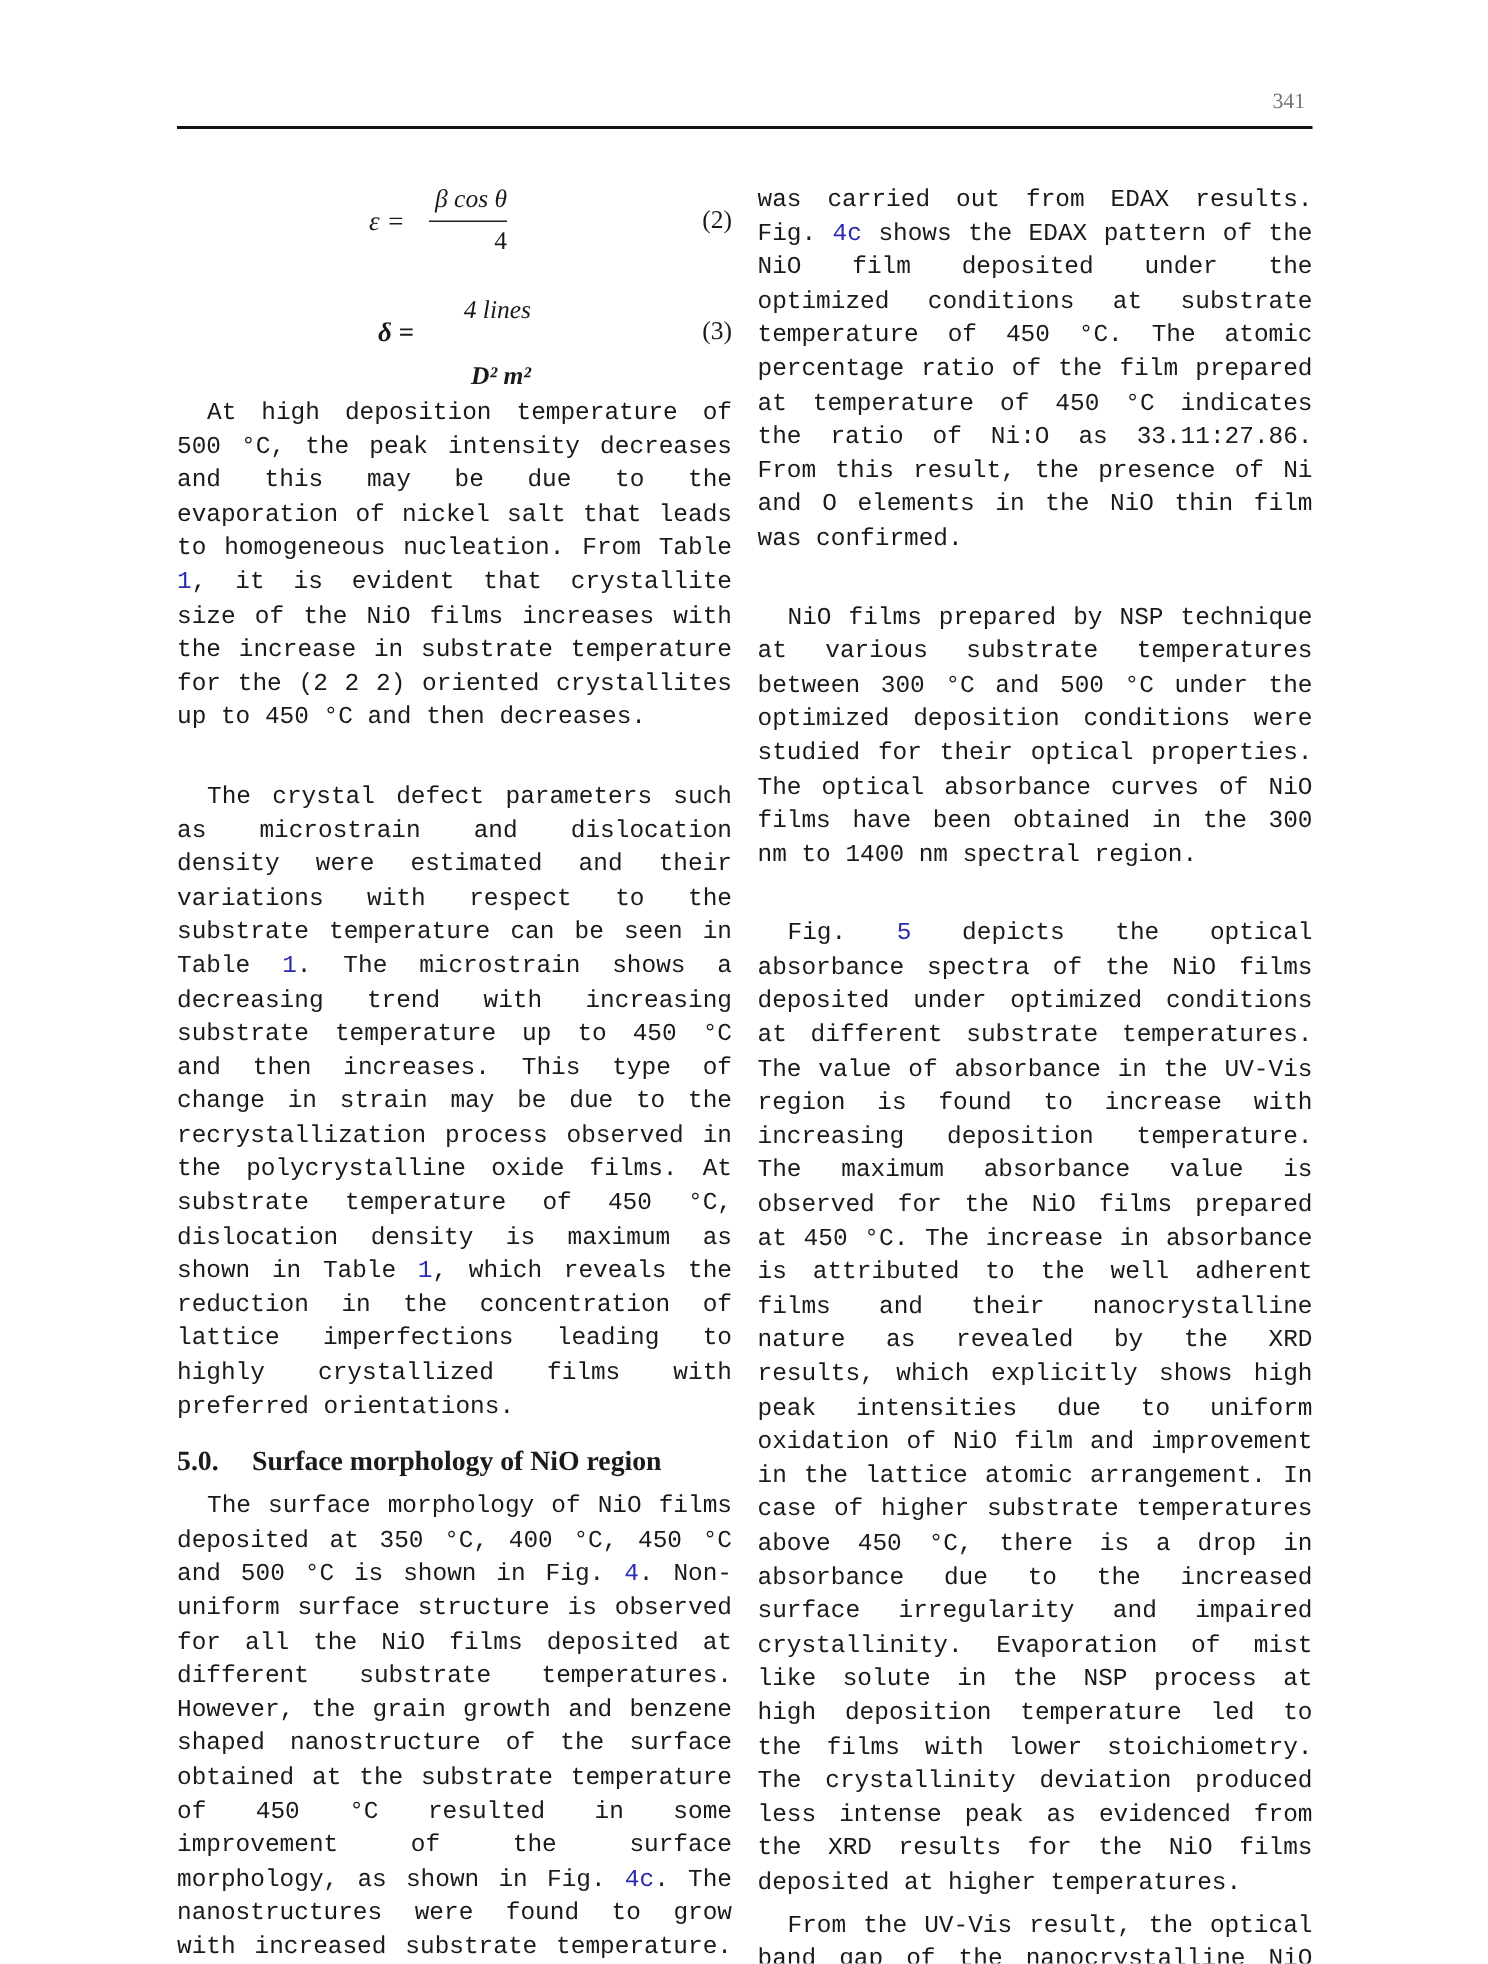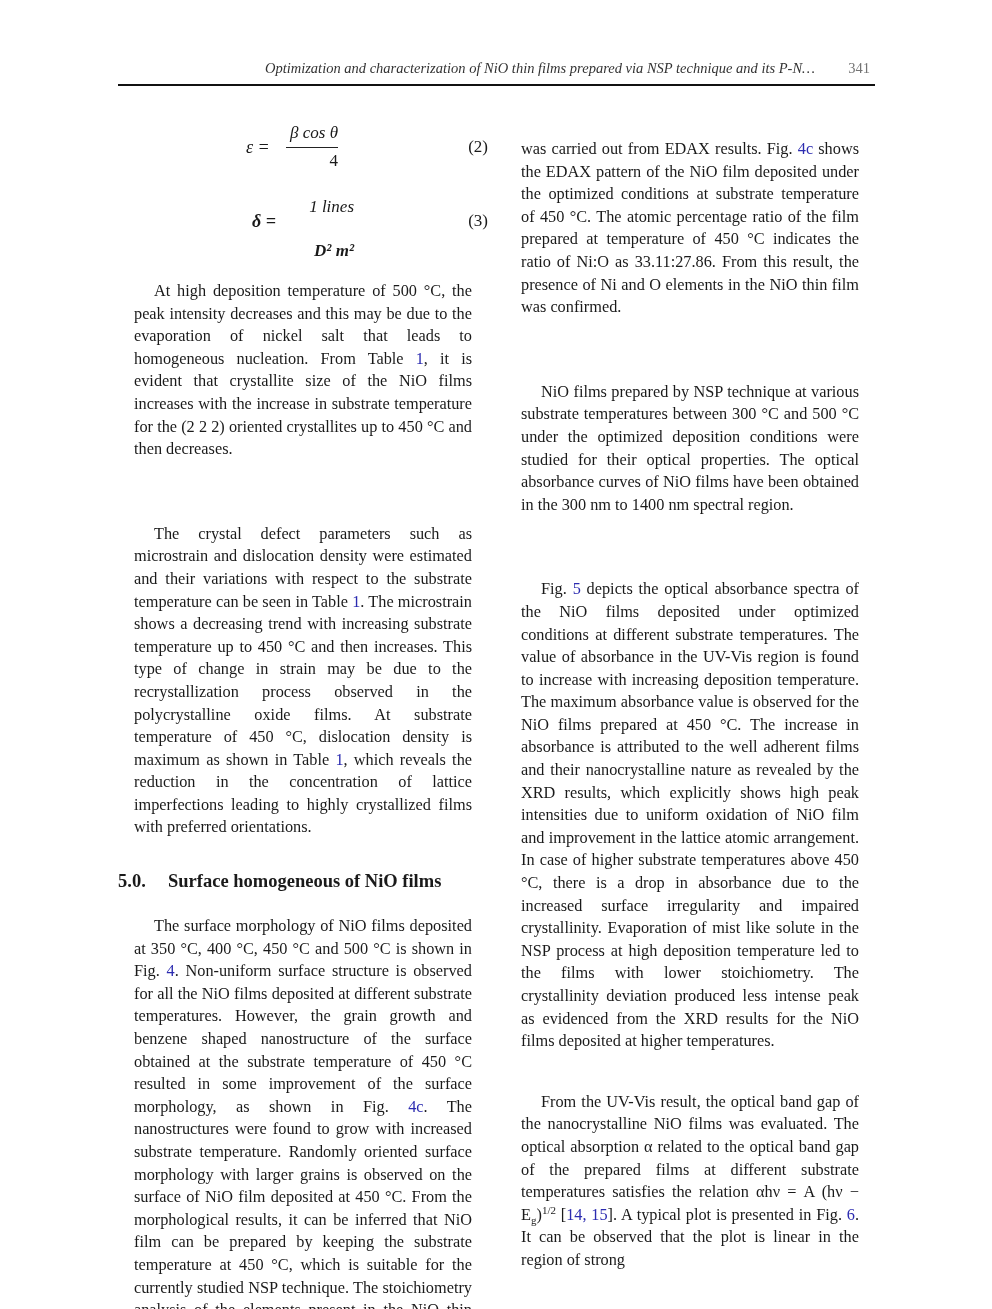--- a/index.html
+++ b/index.html
@@ -7,21 +7,21 @@
          font-family: "Liberation Serif", "DejaVu Serif", serif; color: #1a1a1a; }
   .running-head { position: absolute; left: 118px; top: 60px; width: 757px; height: 22px; }
   .running-title { position: absolute; right: 60px; top: 0; font-style: italic; font-size: 14.5px; color: #333; white-space: nowrap; }
   .page-number { position: absolute; right: 5px; top: 0; font-size: 14.5px; color: #737373; }
   .head-rule { position: absolute; left: 118px; top: 84px; width: 757px; height: 2px; background: #111; }
 
   .col { position: absolute; top: 122px; width: 370px; font-size: 16.3px; line-height: 22.6px; text-align: justify; hyphens: none; }
   .col-left { left: 118px; }
   .col-right { left: 505px; }
 
-  p { margin: 16px; text-indent: 20px; }
+  p { margin: 0; text-indent: 20px; font-family: Liberation Mono, monospace; }
   .noindent { text-indent: 0; }
   a.ref { color: #2b2bb0; text-decoration: none; }
 
   .eq { position: relative; height: 60px; }
   .eq .lhs { position: absolute; font-style: italic; font-size: 18px; }
   .eq .frac { position: absolute; text-align: right; }
   .eq .num { font-size: 17px; }
   .eq .bar { border-top: 1px solid #222; margin: 2px 0; }
   .eq .den { font-size: 17px; }
   .eq .eqno { position: absolute; right: 0; font-size: 17px; }
@@ -33,55 +33,54 @@
   .gap-m { height: 22px; }
   .gap-l { height: 30px; }
   sup { font-size: 11px; line-height: 0; }
   sub { font-size: 11px; line-height: 0; }
   i { font-style: italic; }
 </style>
 </head>
 <body>
 
 <div class="running-head">
-  <span class="running-title">Optimization and characterization of NiO thin films prepared via NSP technique and its P-N…</span>
   <span class="page-number">341</span>
 </div>
 <div class="head-rule"></div>
 
 <div class="col col-left">
 
   <div class="eq" style="height:64px;">
     <span class="lhs" style="left:128px; top:14px;">ε =</span>
     <div class="frac" style="left:168px; top:0; width:52px;">
       <div class="num"><i>β cos θ</i></div>
       <div class="bar"></div>
       <div class="den">4</div>
     </div>
     <span class="eqno" style="top:14px;">(2)</span>
   </div>
 
   <div class="eq" style="height:70px; margin-top:8px;">
     <span class="lhs" style="left:134px; top:16px; font-weight:bold;">δ =</span>
     <div class="frac" style="left:172px; top:2px; width:64px;">
-      <div class="num"><i>1  lines</i></div>
+      <div class="num"><i>4  lines</i></div>
       <div class="den" style="margin-top:21px;font-weight:bold;"><i>D² m²</i></div>
     </div>
     <span class="eqno" style="top:16px;">(3)</span>
   </div>
 
   <p><span>At high deposition temperature of 500 °C, the peak intensity decreases and this may be due to the evaporation of nickel salt that leads to homogeneous nucleation. From Table </span><a class="ref">1</a><span>, it is evident that crystallite size of the NiO films increases with the increase in substrate temperature for the (2 2 2) oriented crystallites up to 450 °C and then decreases.</span></p>
 
   <div class="gap-l"></div>
 
   <p><span>The crystal defect parameters such as microstrain and dislocation density were estimated and their variations with respect to the substrate temperature can be seen in Table </span><a class="ref">1</a><span>. The microstrain shows a decreasing trend with increasing substrate temperature up to 450 °C and then increases. This type of change in strain may be due to the recrystallization process observed in the polycrystalline oxide films. At substrate temperature of 450 °C, dislocation density is maximum as shown in Table </span><a class="ref">1</a><span>, which reveals the reduction in the concentration of lattice imperfections leading to highly crystallized films with preferred orientations.</span></p>
 
   <div class="gap-s"></div>
 
-  <h3><span class="secnum">5.0.</span><span>Surface homogeneous of NiO films</span></h3>
+  <h3><span class="secnum">5.0.</span><span>Surface morphology of NiO region</span></h3>
 
   <div style="height:6px;"></div>
 
   <p><span>The surface morphology of NiO films deposited at 350 °C, 400 °C, 450 °C and 500 °C is shown in Fig. </span><a class="ref">4</a><span>. Non-uniform surface structure is observed for all the NiO films deposited at different substrate temperatures. However, the grain growth and benzene shaped nanostructure of the surface obtained at the substrate temperature of 450 °C resulted in some improvement of the surface morphology, as shown in Fig. </span><a class="ref">4c</a><span>. The nanostructures were found to grow with increased substrate temperature. Randomly oriented surface morphology with larger grains is observed on the surface of NiO film deposited at 450 °C. From the morphological results, it can be inferred that NiO film can be prepared by keeping the substrate temperature at 450 °C, which is suitable for the currently studied NSP technique. The stoichiometry analysis of the elements present in the NiO thin film</span></p>
 </div>
 
 <div class="col col-right">
   <p class="noindent"><span>was carried out from EDAX results. Fig. </span><a class="ref">4c</a><span> shows the EDAX pattern of the NiO film deposited under the optimized conditions at substrate temperature of 450 °C. The atomic percentage ratio of the film prepared at temperature of 450 °C indicates the ratio of Ni:O as 33.11:27.86. From this result, the presence of Ni and O elements in the NiO thin film was confirmed.</span></p>
 
   <div class="gap-m"></div>

